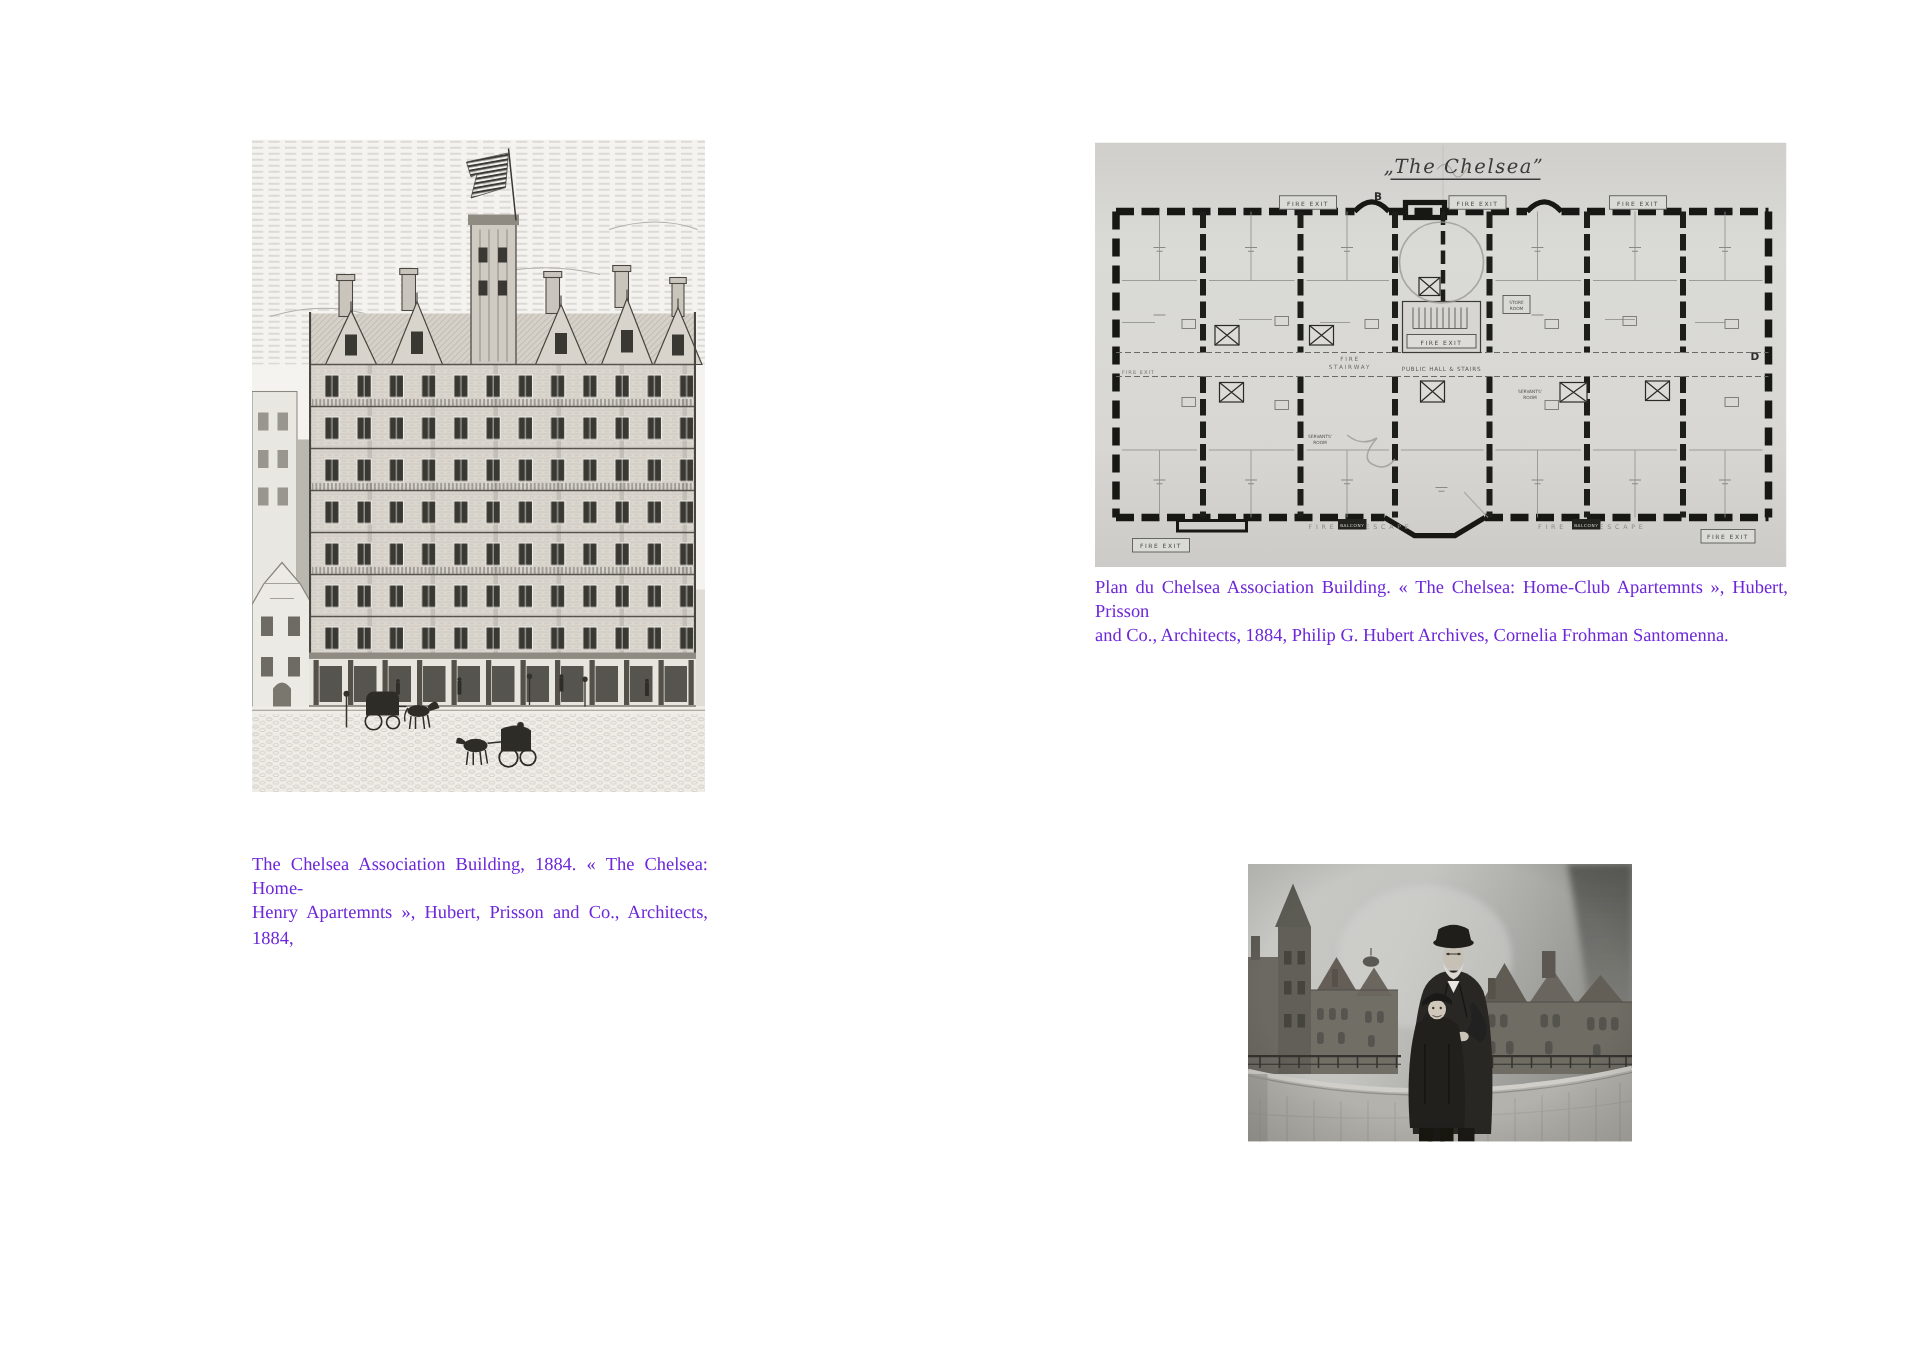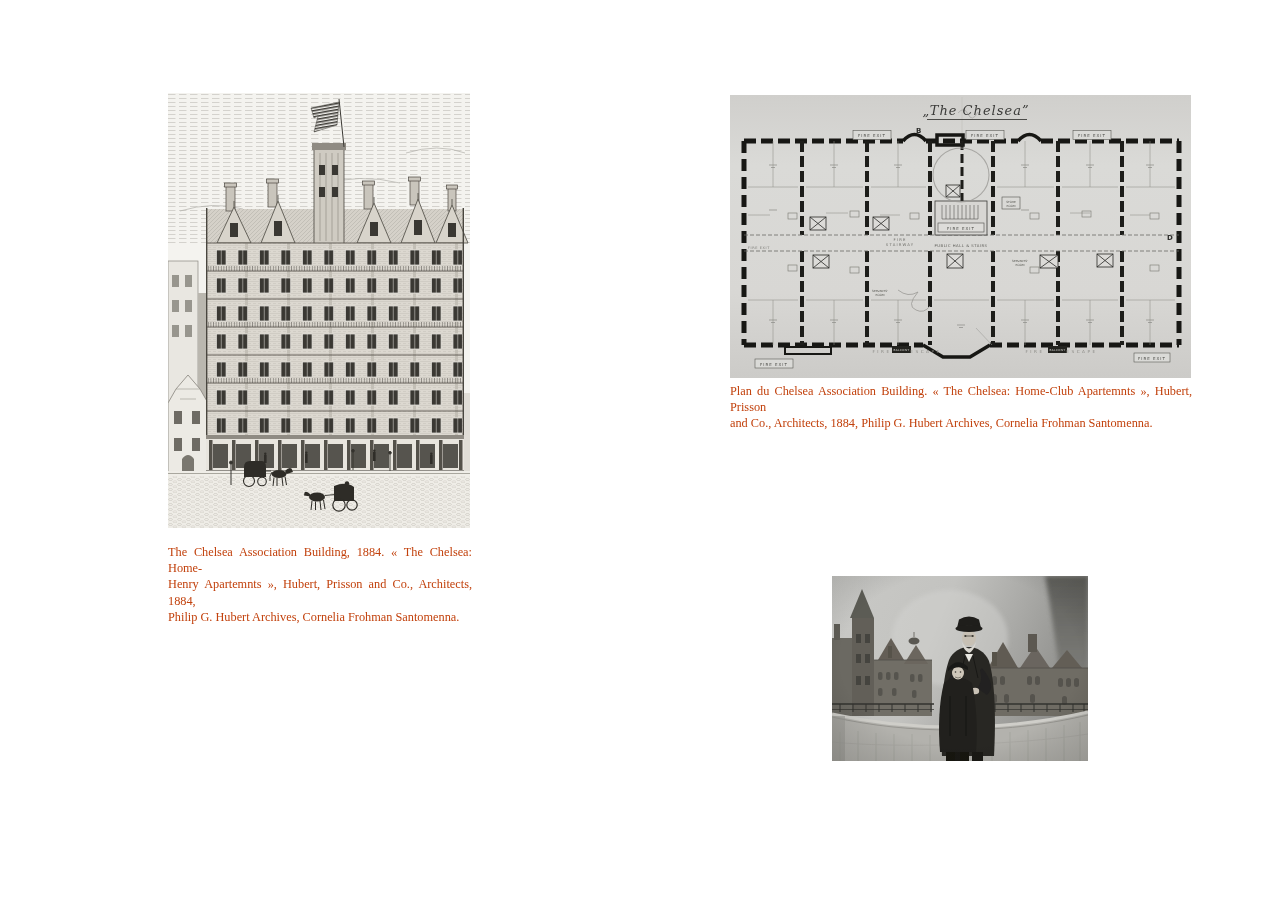--- a/index.html
+++ b/index.html
@@ -1,24 +1,24 @@
 <!DOCTYPE html>
 <html><head>
 <meta charset="utf-8">
 <style>
   html,body{margin:0;padding:0;background:#ffffff;}
   .spread{position:relative;width:1282px;height:904px;background:#ffffff;overflow:hidden;
           font-family:"Liberation Serif",serif;}
   .figure{position:absolute;}
   .figure svg{display:block;}
-  .caption{position:absolute;color:#c2410c;font-size:12.3px;line-height:16.2px;
+  .caption{position:absolute;color:#6d28d9;font-size:12.3px;line-height:16.2px;
             font-family:"Liberation Serif",serif;}
   .cap-line{text-align:justify;text-align-last:justify;white-space:normal;}
   .cap-line.last{text-align:center;text-align-last:left;}
-  .cap-eng{left:168px;top:544px;width:304px;}
+  .cap-eng{left:168px;top:568px;width:304px;}
   .cap-plan{left:730px;top:383px;width:462px;}
   .cap-photo{left:836px;top:768px;width:257px;}
   .plan-tiny{font-family:"DejaVu Sans",sans-serif;}
 </style>
 </head>
 <body>
 
 <div class="spread">
 
   <div class="figure" style="left:168px;top:93px;width:302px;height:435px;">
@@ -240,21 +240,20 @@
         <path d="M30,3 Q42,-2 50,4 V18 H30 Z" fill="#2e2c27"></path>
         <circle cx="35" cy="22" r="6.2" fill="none" stroke="#2e2c27" stroke-width="1.2"></circle>
         <circle cx="48" cy="22" r="5.2" fill="none" stroke="#2e2c27" stroke-width="1.2"></circle>
       </g>
     </svg>
   </div>
 
   <div class="caption cap-eng">
     <div class="cap-line">The Chelsea Association Building, 1884. « The Chelsea: Home-</div>
     <div class="cap-line">Henry Apartemnts », Hubert, Prisson and Co., Architects, 1884,</div>
-    <div class="cap-line last">Philip G. Hubert Archives, Cornelia Frohman Santomenna.</div>
   </div>
 
   <div class="figure" style="left:730px;top:95px;width:461px;height:283px;">
     <svg viewBox="0 0 461 283" width="461" height="283">
       <defs>
         <linearGradient id="p-paper" x1="0" y1="0" x2="0" y2="1">
           <stop offset="0" stop-color="#d0cfcc"></stop>
             <stop offset="0.25" stop-color="#dadad7"></stop>
           <stop offset="0.7" stop-color="#d8d7d4"></stop>
             <stop offset="1" stop-color="#cccbc8"></stop>

